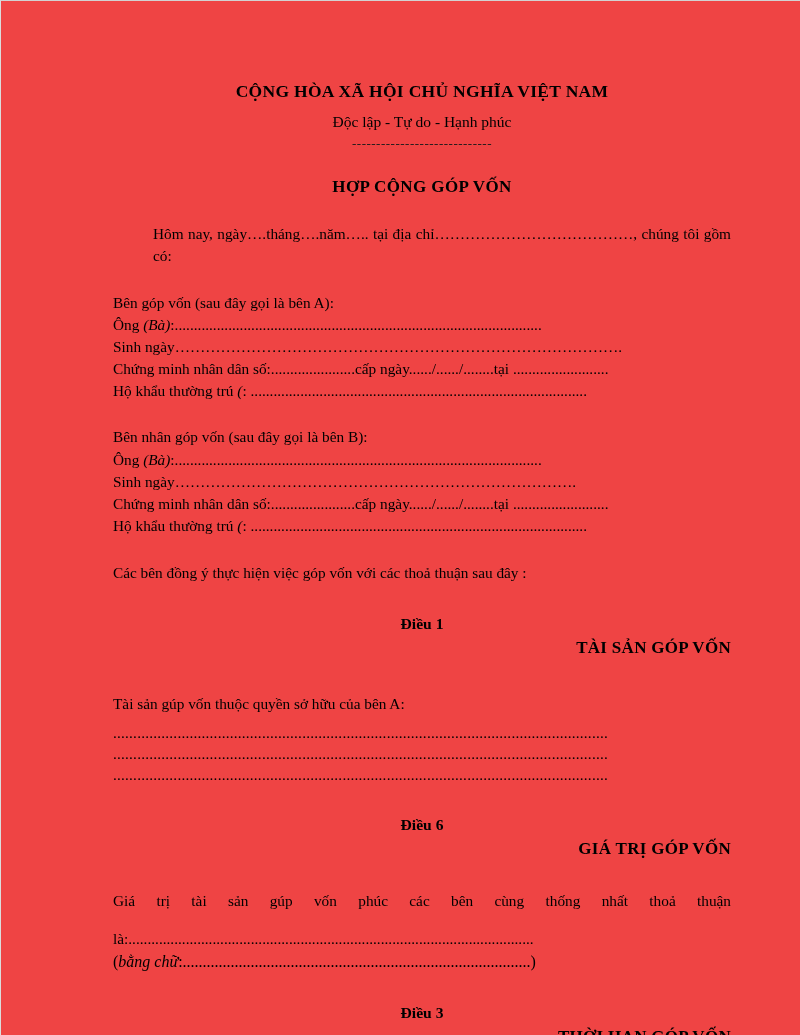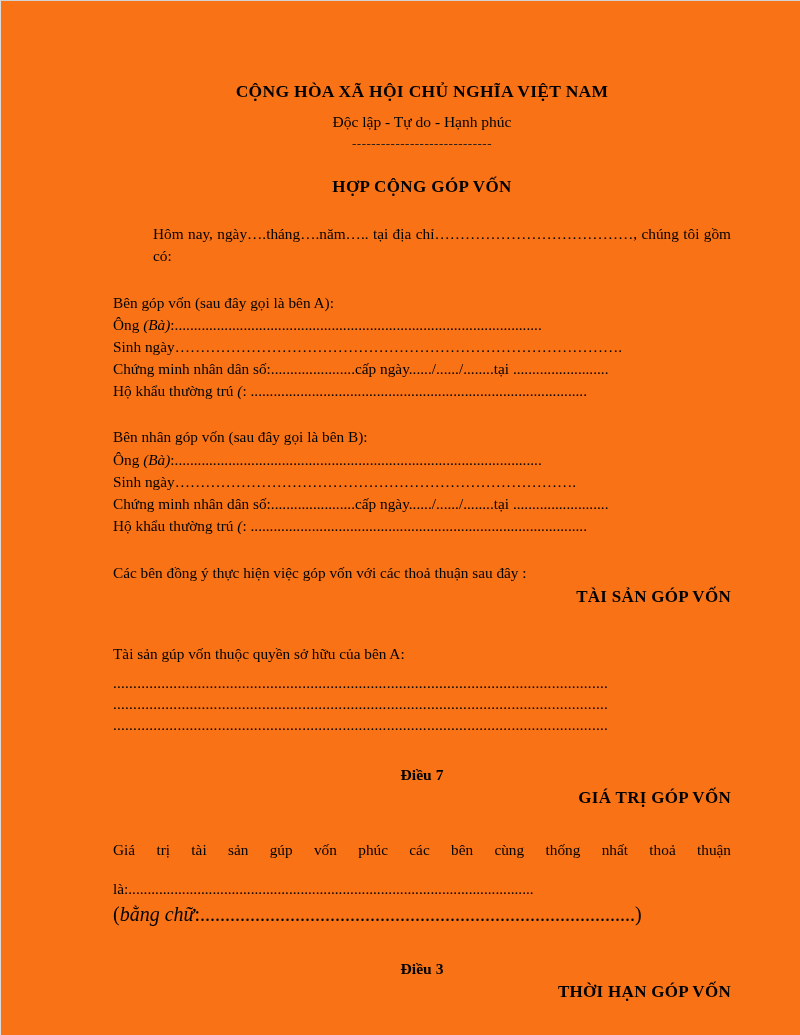--- a/index.html
+++ b/index.html
@@ -9,21 +9,21 @@
     background: #ffffff;
   }
   body {
     font-family: "Liberation Serif", "DejaVu Serif", serif;
     color: #000000;
   }
   .page {
     position: relative;
     width: 800px;
     height: 1035px;
-    background: #f97316;
+    background: #ef4444;
     box-sizing: border-box;
     border-left: 1px solid #dcdcdc;
     border-top: 1px solid #d2d2d2;
     overflow: hidden;
   }
   .sheet {
     position: absolute;
     left: 0;
     top: 0;
     width: 800px;
@@ -131,21 +131,21 @@
     white-space: normal;
   }
   .val-line2 {
     font-size: 15.3px;
     line-height: 1.45;
     margin: 0;
     white-space: nowrap;
     overflow: hidden;
   }
   .val-line3 {
-    font-size: 20px;
+    font-size: 16px;
     line-height: 1.45;
     margin: 0;
     white-space: nowrap;
     overflow: hidden;
   }
   .ital { font-style: italic; }
 </style>
 </head>
 <body>
 
@@ -174,27 +174,28 @@
     <p class="field-line"><span>Ông </span><span class="ital">(Bà)</span><span>:................................................................................................</span></p>
 
     <p class="field-line"><span>Sinh ngày</span><span>…………………………………………………………………….</span></p>
 
     <p class="field-line"><span>Chứng minh nhân dân số:</span><span>......................cấp ngày....../....../........tại .........................</span></p>
 
     <p class="field-line"><span>Hộ khẩu thường trú </span><span class="ital">(</span><span>: ........................................................................................</span></p>
 
     <p class="para agree">Các bên đồng ý thực hiện việc góp vốn với các thoả thuận sau đây :</p>
 
+    <p class="art-head art-num">Điều 1</p>
     <p class="art-name">TÀI SẢN GÓP VỐN</p>
     <p class="para art1-lead">Tài sản gúp vốn thuộc quyền sở hữu của bên A:</p>
     <p class="dotline first">...........................................................................................................................</p>
     <p class="dotline">...........................................................................................................................</p>
     <p class="dotline">...........................................................................................................................</p>
 
-    <p class="art-head art-num">Điều 7</p>
+    <p class="art-head art-num">Điều 6</p>
     <p class="art-name">GIÁ TRỊ GÓP VỐN</p>
     <p class="val-para">Giá trị tài sản gúp vốn phúc các bên cùng thống nhất thoả thuận</p>
     <p class="val-line2">là:..........................................................................................................</p>
     <p class="val-line3"><span>(</span><span class="ital">bằng chữ</span><span>:.......................................................................................)</span></p>
 
     <p class="art-head art-num">Điều 3</p>
     <p class="art-name">THỜI HẠN GÓP VỐN</p>
 
   </div>
 </div>

